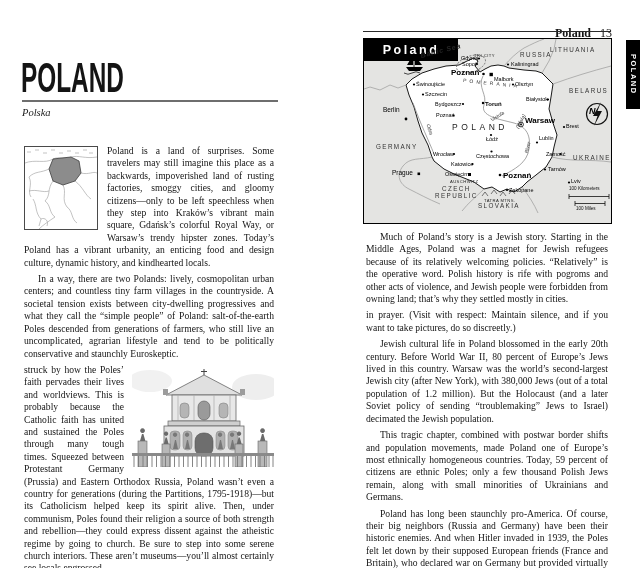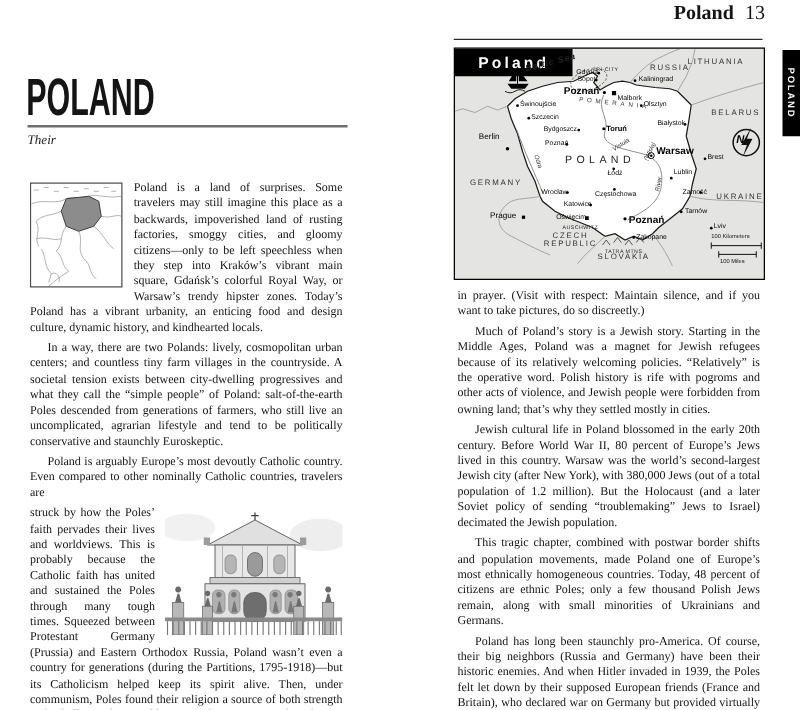--- a/index.html
+++ b/index.html
@@ -20,21 +20,21 @@
   .body-p{margin:4px;}
   .body-p.ind{text-indent:14px;}
 
   .locator-float{float:left;width:72px;height:82px;border:1px solid #4a4a4a;background:#fff;
     margin:1px 9px 3px 0;}
   .locator-float svg{display:block;}
   .church-float{float:right;width:142px;height:102px;margin:1px 0 3px 8px;background:#fff;}
   .church-float svg{display:block;}
 
   
-  .pg-header{position:absolute;top:2px;right:28px;font-size:16px;white-space:nowrap;}
+  .pg-header{position:absolute;top:26px;right:28px;font-size:12px;white-space:nowrap;}
   .pg-header .sec{font-weight:bold;}
   .pg-header .num{margin-left:9px;font-weight:normal;}
   .header-rule{position:absolute;left:363px;top:31px;width:247px;height:1px;background:#2b2b2b;}
 
   .side-tab{position:absolute;left:626px;top:40px;width:14px;height:69px;background:#000;
     color:#fff;display:flex;align-items:center;justify-content:center;}
   .side-tab span{writing-mode:vertical-rl;text-orientation:mixed;
     font-family:"Liberation Sans",sans-serif;font-weight:bold;font-size:7.5px;letter-spacing:1.5px;}
 
   
@@ -60,21 +60,21 @@
 </style>
 </head>
 <body>
 
 <div id="root">
 
   <div class="chapter-title">
     <span class="squeeze">POLAND</span>
   </div>
   <div class="title-rule"></div>
-  <div class="subtitle">Their</div>
+  <div class="subtitle">Polska</div>
 
   <div class="col col-left">
     <p class="body-p">
       <span class="locator-float">
         <svg width="72" height="82" viewBox="0 0 72 82">
           <rect x="0" y="0" width="72" height="82" fill="#ffffff"></rect>
           <g stroke="#9a9a9a" stroke-width="0.6" fill="none">
             <path d="M2,5 h4 M10,3 h4 M18,6 h4 M26,3 h4 M34,6 h4 M42,4 h4 M50,6 h4 M58,3 h4 M64,6 h4"></path>
             <path d="M0,16 C10,12 20,17 28,12 C34,9 40,13 46,10 C54,8 60,12 72,10"></path>
             <path d="M24,22 C16,26 10,24 4,30 M4,30 C8,38 2,44 6,50"></path>
@@ -83,21 +83,20 @@
             <path d="M50,34 C58,40 60,48 66,52 M56,26 C64,28 68,24 72,26"></path>
             <path d="M8,52 C12,58 10,66 16,72 L14,79 M16,72 C20,70 24,74 22,79"></path>
             <path d="M4,44 C12,42 18,46 24,44"></path>
           </g>
           <polygon points="28,12 46,10 54,14 56,26 50,34 38,38 28,34 24,22" fill="#8c8c8c" stroke="#3d3d3d" stroke-width="0.8"></polygon>
         </svg>
       </span>
       <span>Poland is a land of surprises. Some travelers may still imagine this place as a backwards, impoverished land of rusting factories, smoggy cities, and gloomy citizens—only to be left speechless when they step into Kraków’s vibrant main square, Gdańsk’s colorful Royal Way, or Warsaw’s trendy hipster zones. Today’s Poland has a vibrant urbanity, an enticing food and design culture, dynamic history, and kindhearted locals.</span>
     </p>
     <p class="body-p ind">In a way, there are two Polands: lively, cosmopolitan urban centers; and countless tiny farm villages in the countryside. A societal tension exists between city-dwelling progressives and what they call the “simple people” of Poland: salt-of-the-earth Poles descended from generations of farmers, who still live an uncomplicated, agrarian lifestyle and tend to be politically conservative and staunchly Euroskeptic.</p>
-    <p class="body-p ind">Poland is arguably Europe’s most devoutly Catholic country. Even compared to other nominally Catholic countries, travelers are</p>
     <p class="body-p">
       <span class="church-float">
         <svg width="142" height="102" viewBox="0 0 142 102">
           <rect x="0" y="0" width="142" height="102" fill="#ffffff"></rect>
           <ellipse cx="18" cy="16" rx="22" ry="11" fill="#f1f1f1"></ellipse>
           <ellipse cx="124" cy="22" rx="24" ry="13" fill="#eeeeee"></ellipse>
           <polygon points="34,30 72,10 110,30" fill="#e0e0e0" stroke="#666" stroke-width="0.8"></polygon>
           <path d="M72,4 v6 M69,6.5 h6" stroke="#444" stroke-width="1"></path>
           <rect x="31" y="24" width="5" height="6" fill="#9c9c9c"></rect>
           <rect x="108" y="24" width="5" height="6" fill="#9c9c9c"></rect>
@@ -273,21 +272,21 @@
     <span class="ml country" style="left:209px;top:116px;">UKRAINE</span>
     <span class="ml" style="left:207px;top:140px;">Lviv</span>
     <span class="ml" style="left:202px;top:85px;">Brest</span>
     <span class="ml river" style="left:60px;top:88px;transform:rotate(72deg);">Odra</span>
     <span class="ml scale" style="left:205px;top:148px;">100 Kilometers</span>
     <span class="ml scale" style="left:212px;top:168px;">100 Miles</span>
     <span class="ml compassN" style="left:225px;top:68px;">N</span>
   </div>
 
   <div class="col col-right">
+    <p class="body-p ind">Much of Poland’s story is a Jewish story. Starting in the Middle Ages, Poland was a magnet for Jewish refugees because of its relatively welcoming policies. “Relatively” is the operative word. Polish history is rife with pogroms and other acts of violence, and Jewish people were forbidden from owning land; that’s why they settled mostly in cities.</p>
     <p class="body-p">in prayer. (Visit with respect: Maintain silence, and if you want to take pictures, do so discreetly.)</p>
-    <p class="body-p ind">Much of Poland’s story is a Jewish story. Starting in the Middle Ages, Poland was a magnet for Jewish refugees because of its relatively welcoming policies. “Relatively” is the operative word. Polish history is rife with pogroms and other acts of violence, and Jewish people were forbidden from owning land; that’s why they settled mostly in cities.</p>
     <p class="body-p ind">Jewish cultural life in Poland blossomed in the early 20th century. Before World War II, 80 percent of Europe’s Jews lived in this country. Warsaw was the world’s second-largest Jewish city (after New York), with 380,000 Jews (out of a total population of 1.2 million). But the Holocaust (and a later Soviet policy of sending “troublemaking” Jews to Israel) decimated the Jewish population.</p>
-    <p class="body-p ind">This tragic chapter, combined with postwar border shifts and population movements, made Poland one of Europe’s most ethnically homogeneous countries. Today, 48 percent of citizens are ethnic Poles; only a few thousand Polish Jews remain, along with small minorities of Ukrainians and Germans.</p>
+    <p class="body-p ind">This tragic chapter, combined with postwar border shifts and population movements, made Poland one of Europe’s most ethnically homogeneous countries. Today, 59 percent of citizens are ethnic Poles; only a few thousand Polish Jews remain, along with small minorities of Ukrainians and Germans.</p>
     <p class="body-p ind">Poland has long been staunchly pro-America. Of course, their big neighbors (Russia and Germany) have been their historic enemies. And when Hitler invaded in 1939, the Poles felt let down by their supposed European friends (France and Britain), who declared war on Germany but provided virtually no military support to the Polish resistance. America, meanwhile, is seen as the big ally from across the ocean—and the home of the largest population of Poles outside of Poland.</p>
 
   </div>
 
 </div>
 
 </body></html>

